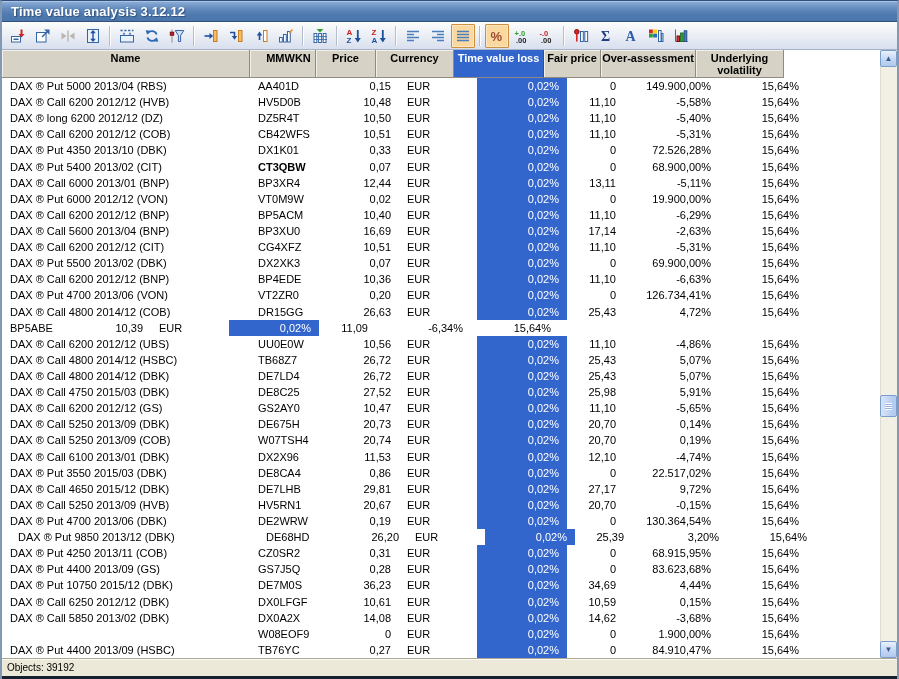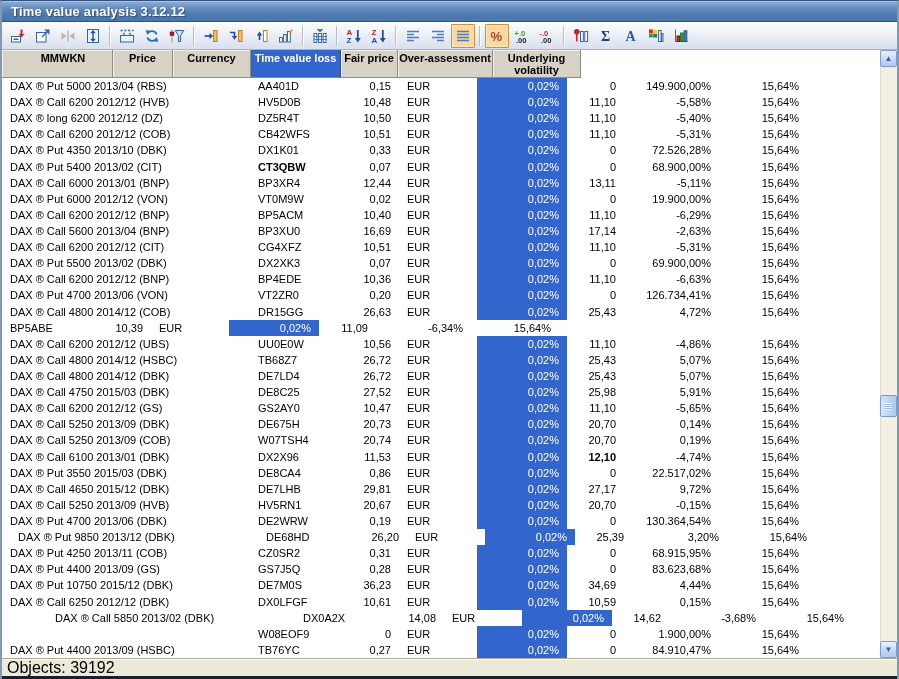--- a/index.html
+++ b/index.html
@@ -66,21 +66,21 @@
     border:1px solid #7a9ecb; border-radius:2px;
   }
   .sb-thumb::after {
     content:""; position:absolute; left:4px; right:4px; top:7px; height:7px;
     background:repeating-linear-gradient(#ffffff 0 1px, #97b5dd 1px 2px);
   }
   
   .statusbar {
     height:18px; background:#ece9d8; border-top:1px solid #aca894;
     box-shadow: inset 0 1px 0 #fbfaf4;
-    font-size:16px; line-height:17px; padding:0 5px; color:#000;
+    font-size:10px; line-height:17px; padding:0 5px; color:#000;
   }
   .bottombar { height:3px; background:#17202f; }
 </style>
 </head>
 <body>
 
 <div class="window">
   <div class="titlebar">
     <span class="title">Time value analysis 3.12.12</span>
   </div>
@@ -267,21 +267,22 @@
           <rect x="4" y="8" width="2.6" height="5.5" fill="#cc3333" stroke="#7a1010"></rect>
           <rect x="7.6" y="5" width="2.6" height="8.5" fill="#3a9e3a" stroke="#1e6e1e"></rect>
           <rect x="11.2" y="2.8" width="2.6" height="10.7" fill="#4a7ebc" stroke="#24508c"></rect>
         </svg>
       </div>
     </div>
 
   <div class="bodyarea">
     <div class="grid">
       <div class="hrow">
-          <div class="hcell" style="width: 111px; padding-left: 12px;">MMWKN</div>
+          <div class="hcell" style="width: 248px;">Name</div>
+          <div class="hcell" style="width: 66px; padding-left: 12px;">MMWKN</div>
           <div class="hcell" style="width: 60px;">Price</div>
           <div class="hcell" style="width: 78px;">Currency</div>
           <div class="hcell sel" style="width: 90px;">Time value loss</div>
           <div class="hcell" style="width: 57px;">Fair price</div>
           <div class="hcell" style="width: 95px;">Over-assessment</div>
           <div class="hcell" style="width: 88px;">Underlying volatility</div>
           <div class="hfiller"></div>
         </div>
       <div class="rows">
           <div class="trow">
@@ -535,21 +536,21 @@
             <div class="tcell right" style="width: 95px;">0,19%</div>
             <div class="tcell right" style="width: 88px;">15,64%</div>
             <div class="tcell fill"></div>
           </div>
           <div class="trow">
             <div class="tcell" style="width: 248px;">DAX ® Call 6100 2013/01 (DBK)</div>
             <div class="tcell" style="width: 89px;">DX2X96</div>
             <div class="tcell right" style="width: 60px;">11,53</div>
             <div class="tcell" style="width: 78px;">EUR</div>
             <div class="tcell right sel" style="width: 90px;">0,02%</div>
-            <div class="tcell right" style="width: 57px; font-weight: bold;">12,10</div>
+            <div class="tcell right" style="width: 57px;">12,10</div>
             <div class="tcell right" style="width: 95px;">-4,74%</div>
             <div class="tcell right" style="width: 88px;">15,64%</div>
             <div class="tcell fill"></div>
           </div>
           <div class="trow">
             <div class="tcell" style="width: 248px;">DAX ® Put 3550 2015/03 (DBK)</div>
             <div class="tcell" style="width: 89px;">DE8CA4</div>
             <div class="tcell right" style="width: 60px;">0,86</div>
             <div class="tcell" style="width: 78px;">EUR</div>
             <div class="tcell right sel" style="width: 90px;">0,02%</div>
@@ -640,21 +641,21 @@
             <div class="tcell" style="width: 89px;">DX0LFGF</div>
             <div class="tcell right" style="width: 60px;">10,61</div>
             <div class="tcell" style="width: 78px;">EUR</div>
             <div class="tcell right sel" style="width: 90px;">0,02%</div>
             <div class="tcell right" style="width: 57px;">10,59</div>
             <div class="tcell right" style="width: 95px;">0,15%</div>
             <div class="tcell right" style="width: 88px;">15,64%</div>
             <div class="tcell fill"></div>
           </div>
           <div class="trow">
-            <div class="tcell" style="width: 248px; margin-left: 45px;">DAX ® Call 5850 2013/02 (DBK)</div>
+            <div class="tcell" style="width: 248px;">DAX ® Call 5850 2013/02 (DBK)</div>
             <div class="tcell" style="width: 89px;">DX0A2X</div>
             <div class="tcell right" style="width: 60px;">14,08</div>
             <div class="tcell" style="width: 78px;">EUR</div>
             <div class="tcell right sel" style="width: 90px;">0,02%</div>
             <div class="tcell right" style="width: 57px;">14,62</div>
             <div class="tcell right" style="width: 95px;">-3,68%</div>
             <div class="tcell right" style="width: 88px;">15,64%</div>
             <div class="tcell fill"></div>
           </div>
           <div class="trow">

